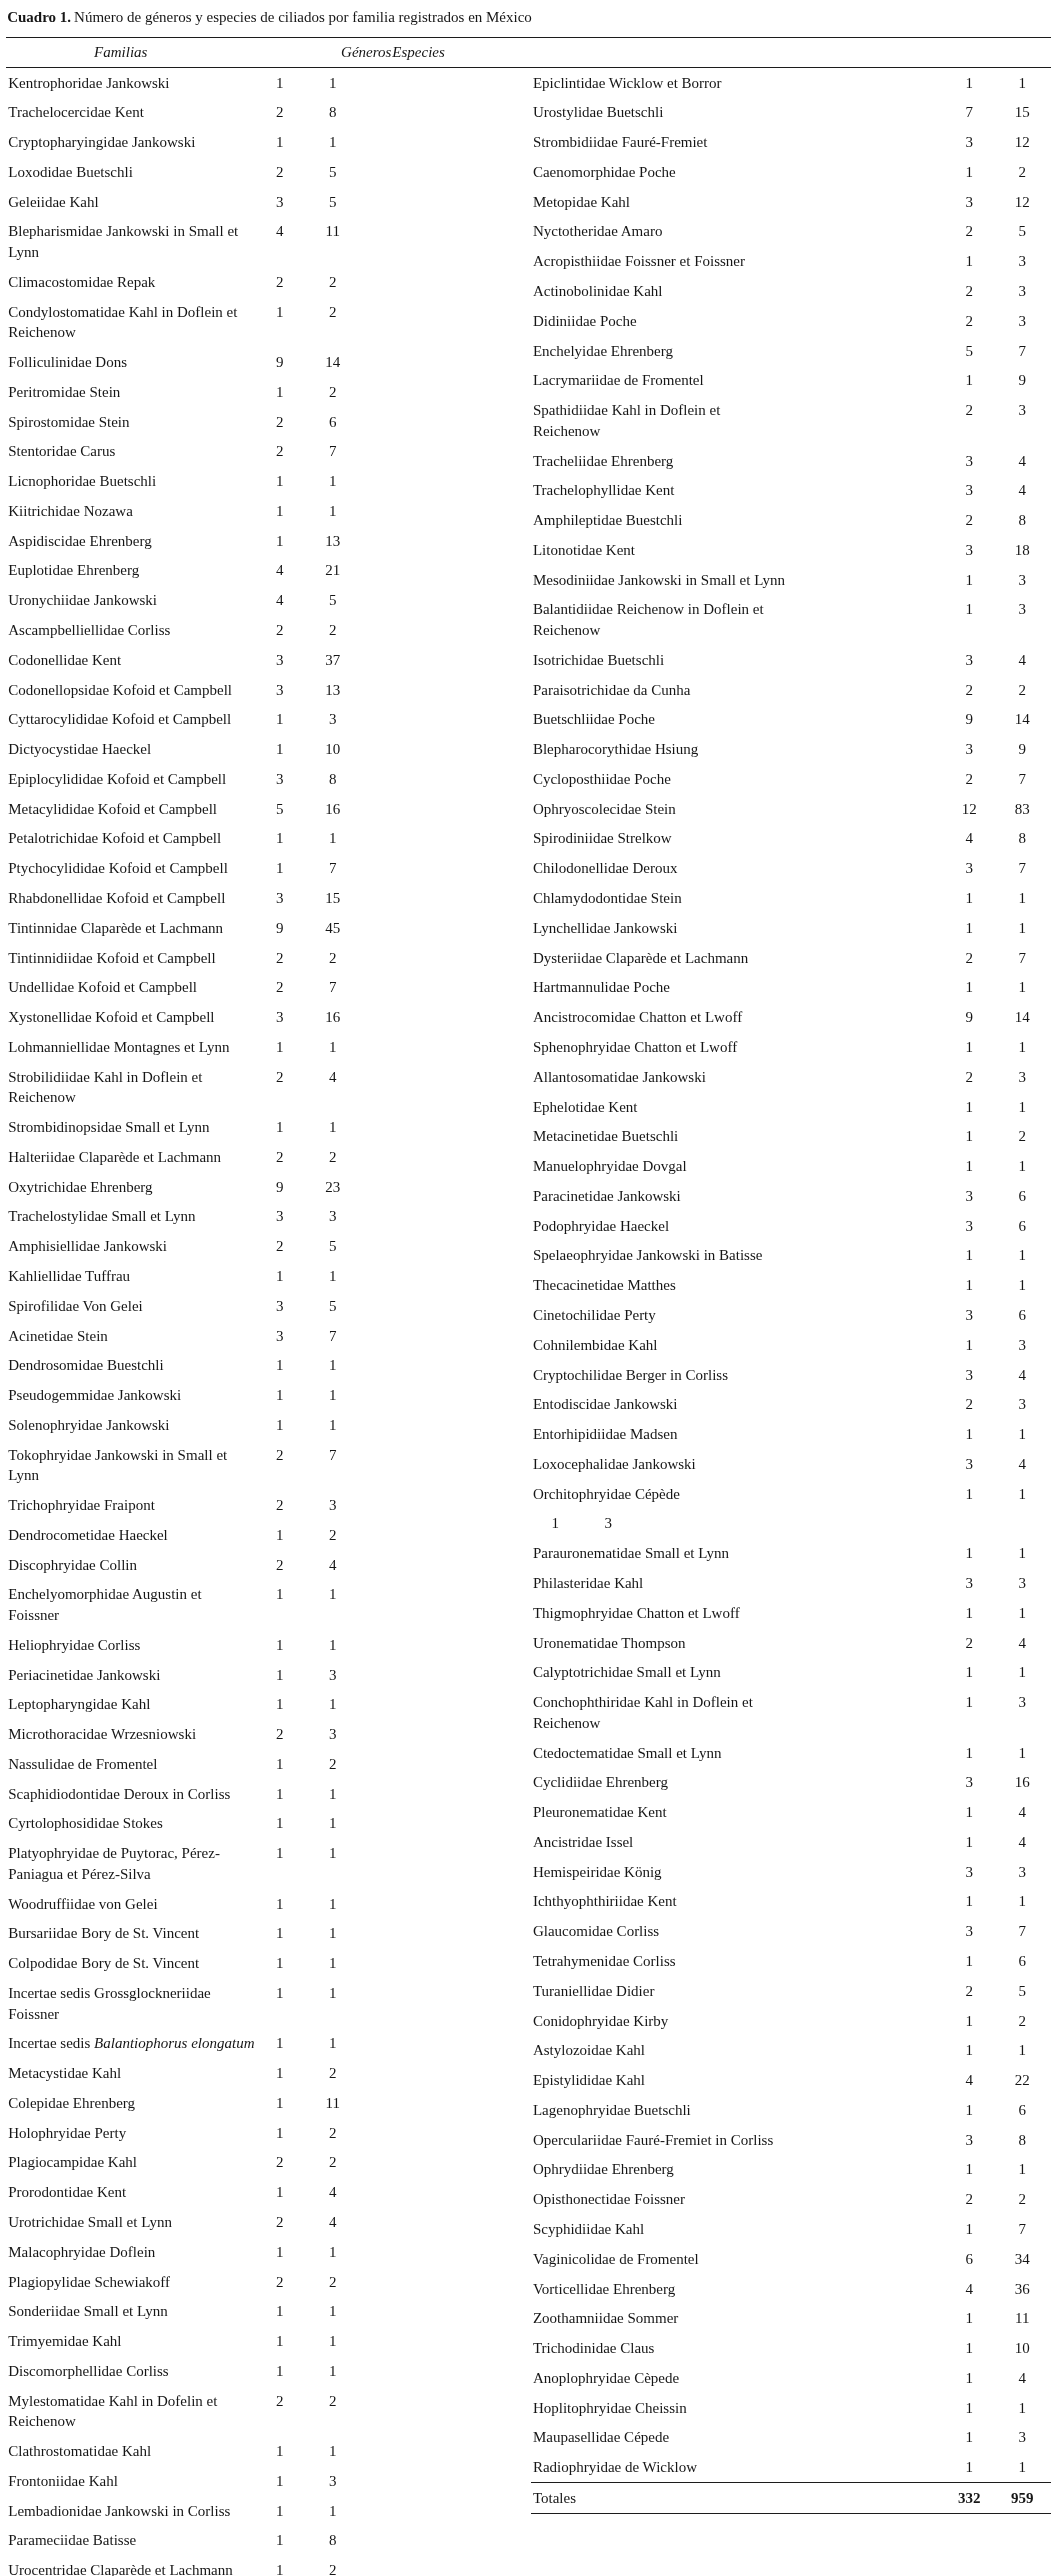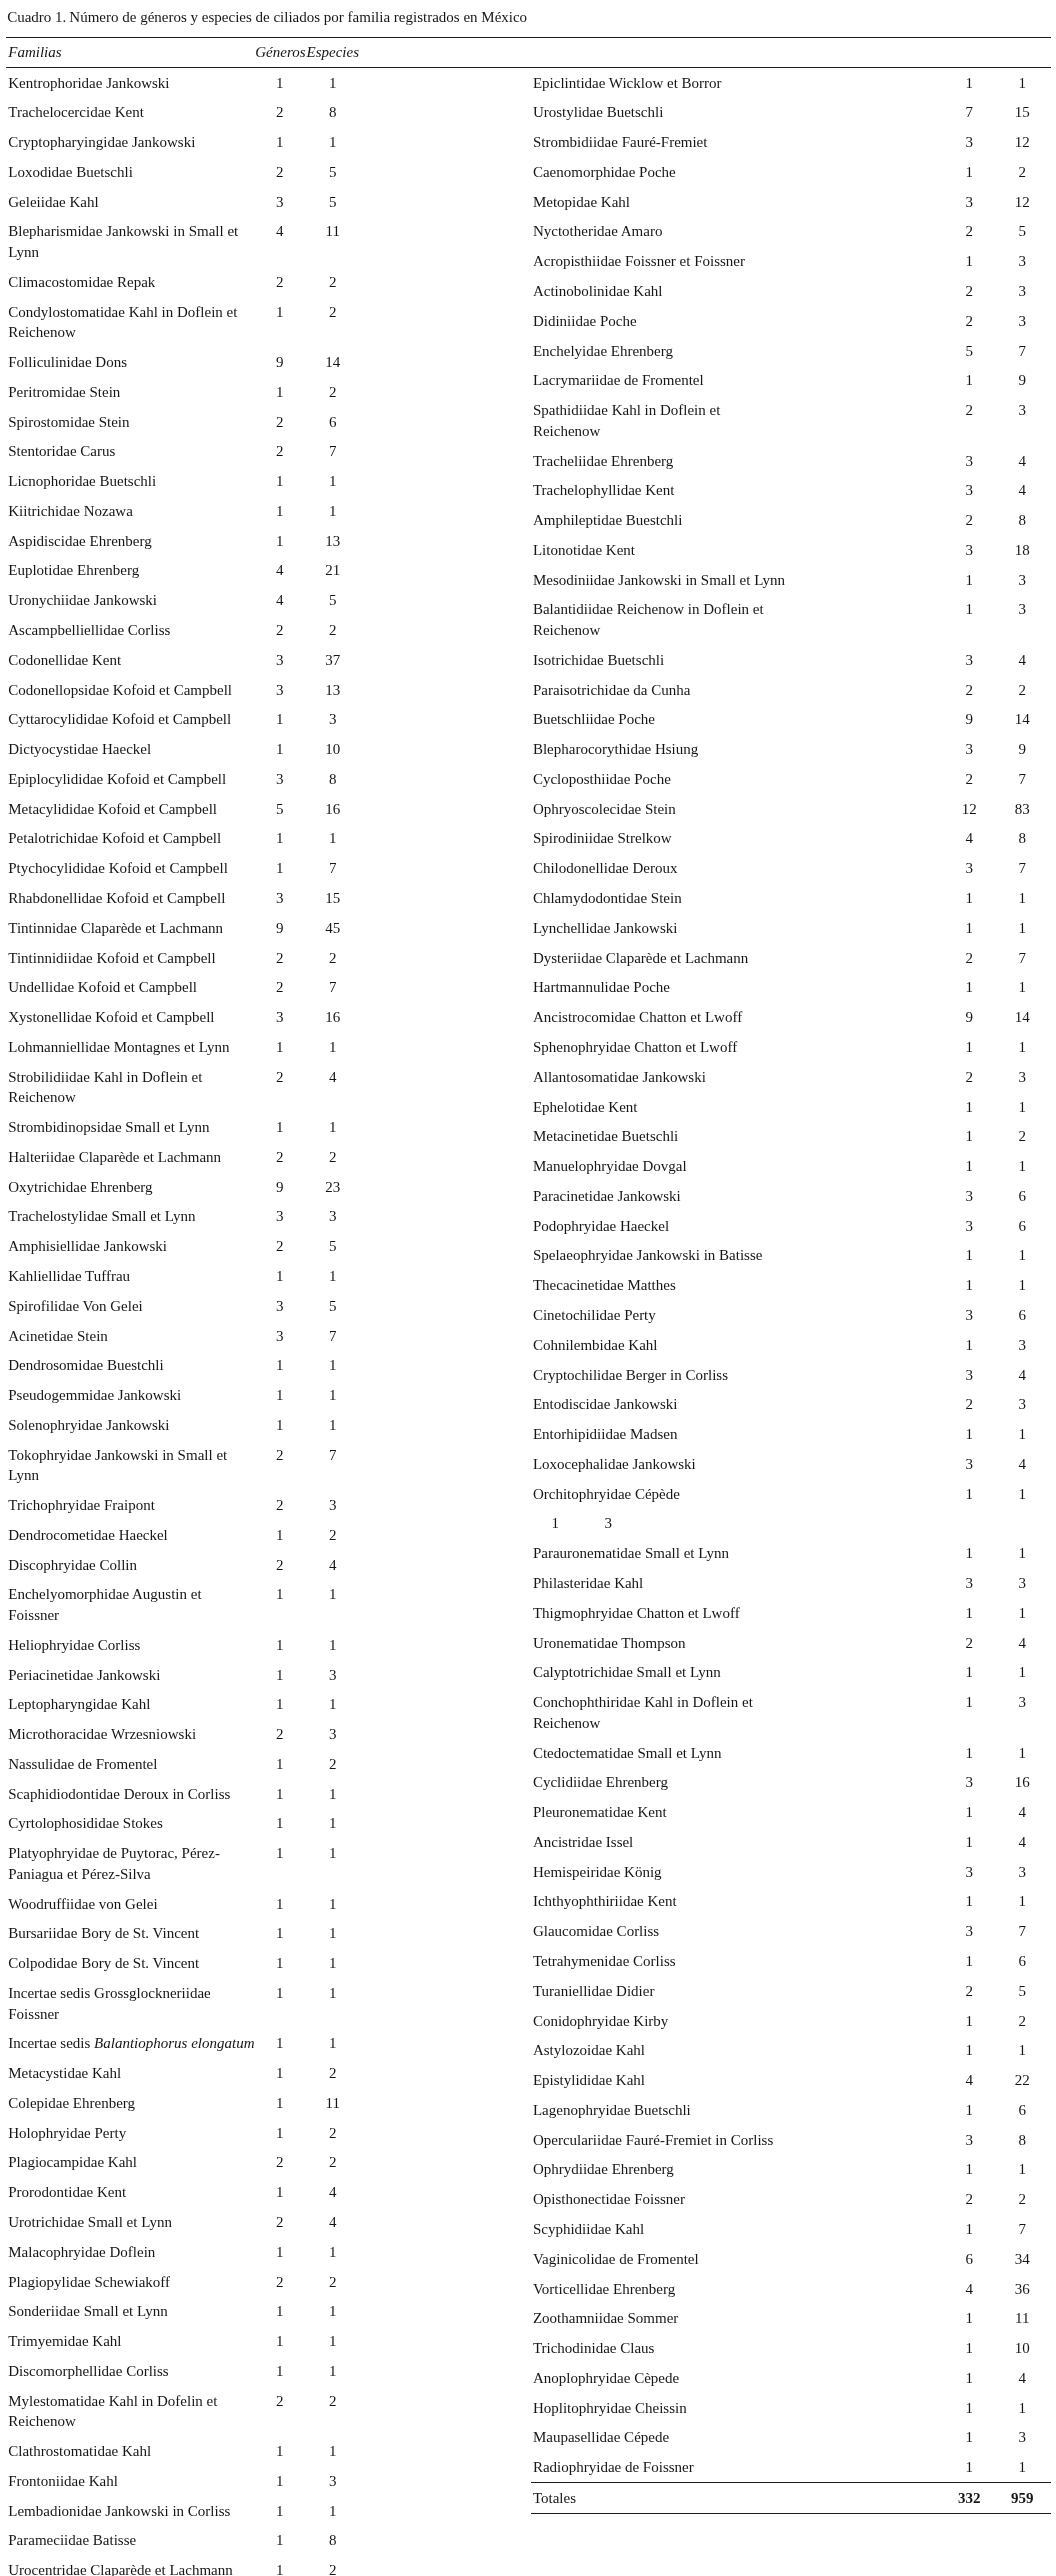--- a/index.html
+++ b/index.html
@@ -7,28 +7,28 @@
     width: 1057px;
     min-height: 2603px;
     box-sizing: border-box;
     padding: 5.2px 6.2px 0 6.2px;
     font-family: "Liberation Serif", "DejaVu Serif", serif;
     font-size: 15px;
     color: #161616;
     background: #ffffff;
   }
   .caption { padding: 3.1px 1px 9.3px 1px; line-height: 19.6px; }
-  .caption .cap-label { font-weight: normal; }
+  .caption .cap-label { font-weight: bold; }
   .caption .cap-text { margin-left: 3px; }
 
   .table { border-top: 1.5px solid #1c1c1c; }
 
   .thead {
     display: flex;
-    justify-content: space-between;
+    justify-content: center;
     border-bottom: 1.5px solid #1c1c1c;
     padding: 4.1px 0;
     line-height: 20.6px;
   }
   .thead .hdr { font-style: italic; }
   .head-left { display: flex; width: 353px; }
   .head-right { width: 520px; }
 
   .cols {
     display: flex;
@@ -874,21 +874,21 @@
             <span class="fam">Hoplitophryidae Cheissin</span>
             <span class="gen">1</span>
             <span class="esp">1</span>
           </div>
           <div class="row">
             <span class="fam">Maupasellidae Cépede</span>
             <span class="gen">1</span>
             <span class="esp">3</span>
           </div>
           <div class="row">
-            <span class="fam">Radiophryidae de Foissner</span>
+            <span class="fam">Radiophryidae de Wicklow</span>
             <span class="gen">1</span>
             <span class="esp">1</span>
           </div>
           <div class="row totals">
             <span class="fam">Totales</span>
             <span class="gen">332</span>
             <span class="esp">959</span>
           </div>
         </div>
     </div>

